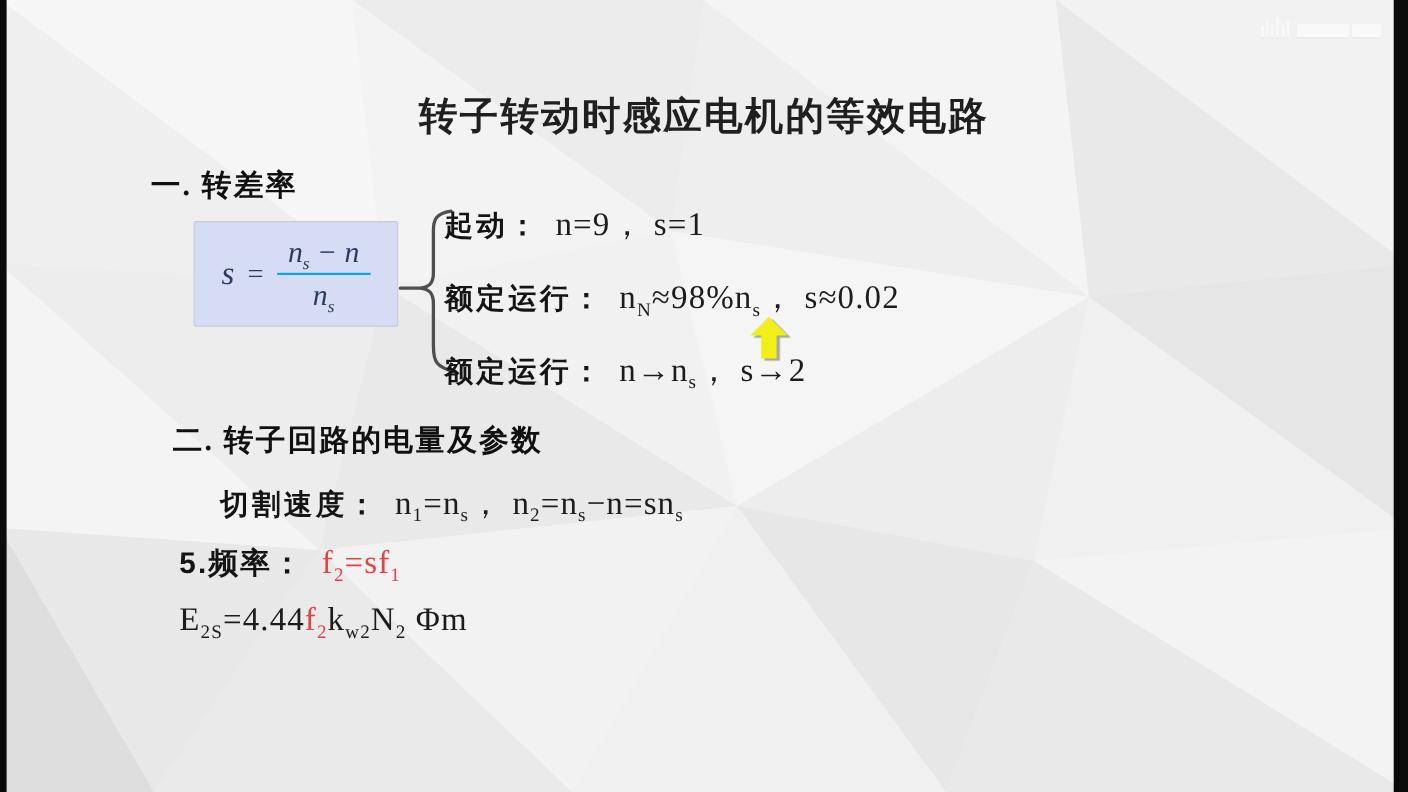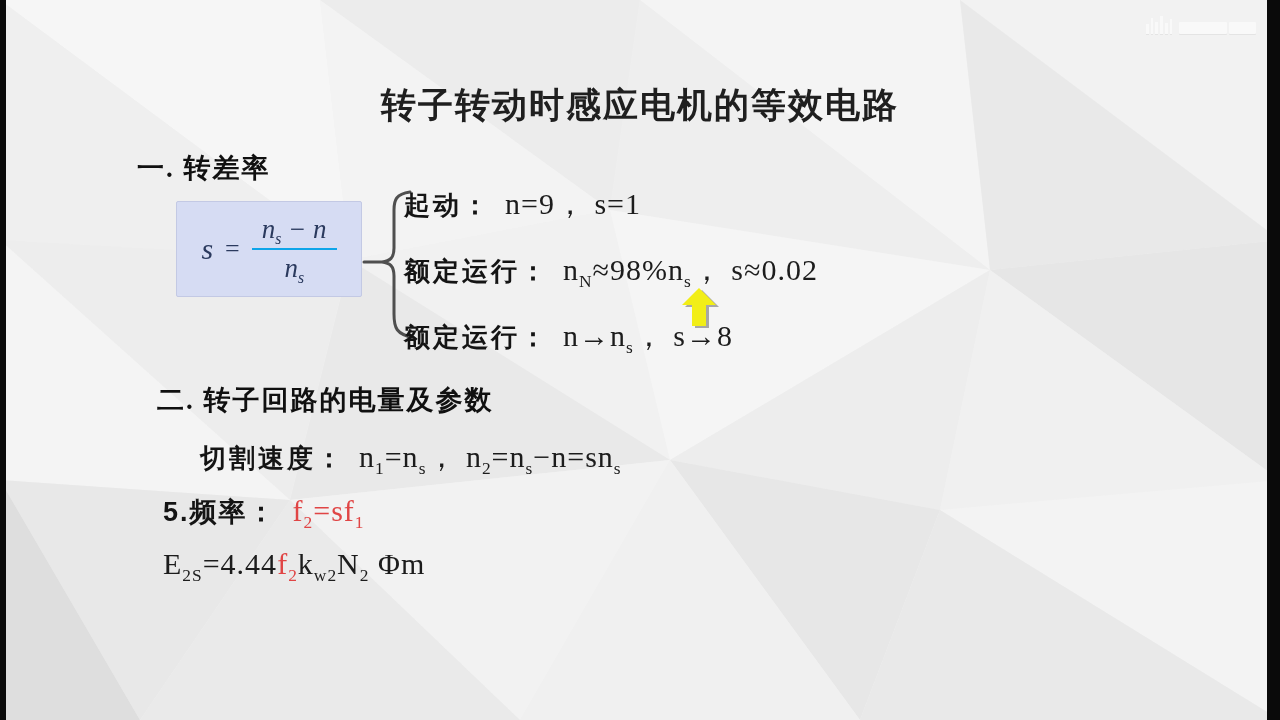--- a/index.html
+++ b/index.html
@@ -136,21 +136,21 @@
     <span class="formula math">n=9， s=1</span>
   </div>
 
   <div class="case-row row2">
     <span class="cn-label">额定运行：</span>
     <span class="formula math"><span>n</span><sub>N</sub><span>≈98%n</span><sub>s</sub><span>， s≈0.02</span></span>
   </div>
 
   <div class="case-row row3">
     <span class="cn-label">额定运行：</span>
-    <span class="formula math"><span>n→n</span><sub>s</sub><span>， s→8</span></span>
+    <span class="formula math"><span>n→n</span><sub>s</sub><span>， s→2</span></span>
   </div>
 
   <svg class="arrow-icon" width="40" height="42" viewBox="0 0 40 42" aria-hidden="true">
     <polygon points="20,2 37,19 27,19 27,40 13,40 13,19 3,19" fill="#f2ee17"></polygon>
   </svg>
 
 
   <div class="sec-heading sec2">二. 转子回路的电量及参数</div>
 
   <div class="line-abs cutting">

